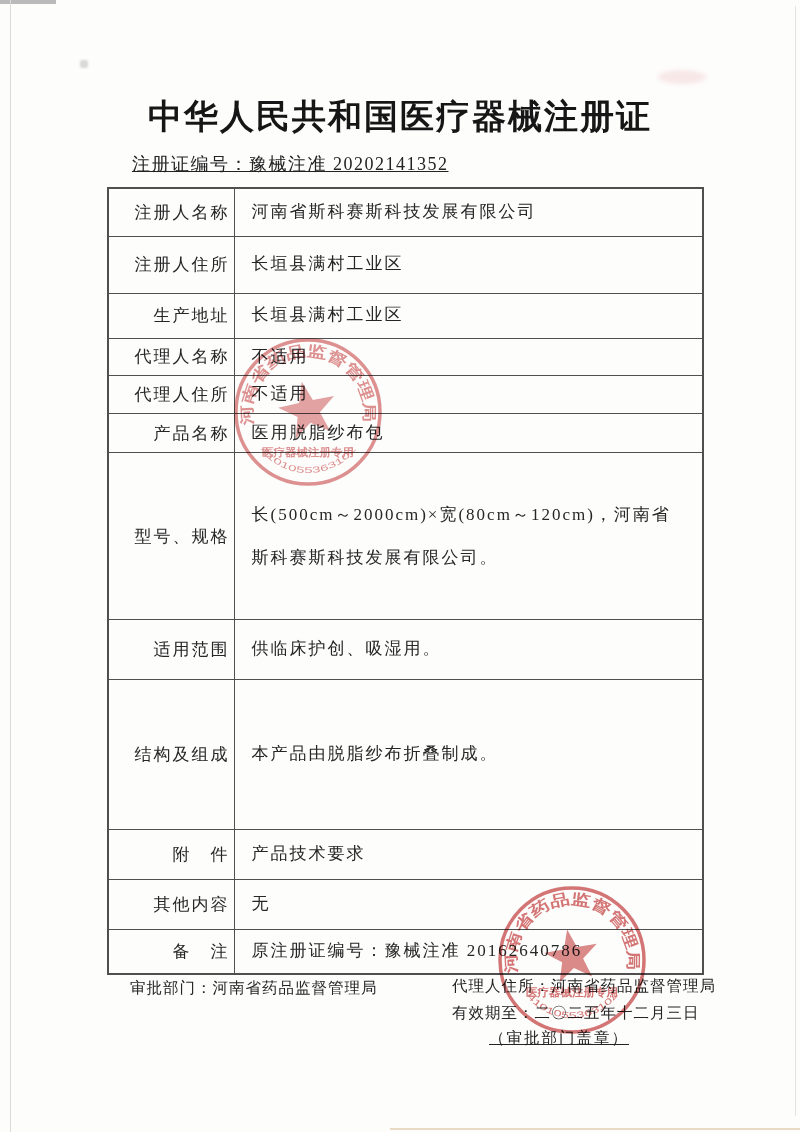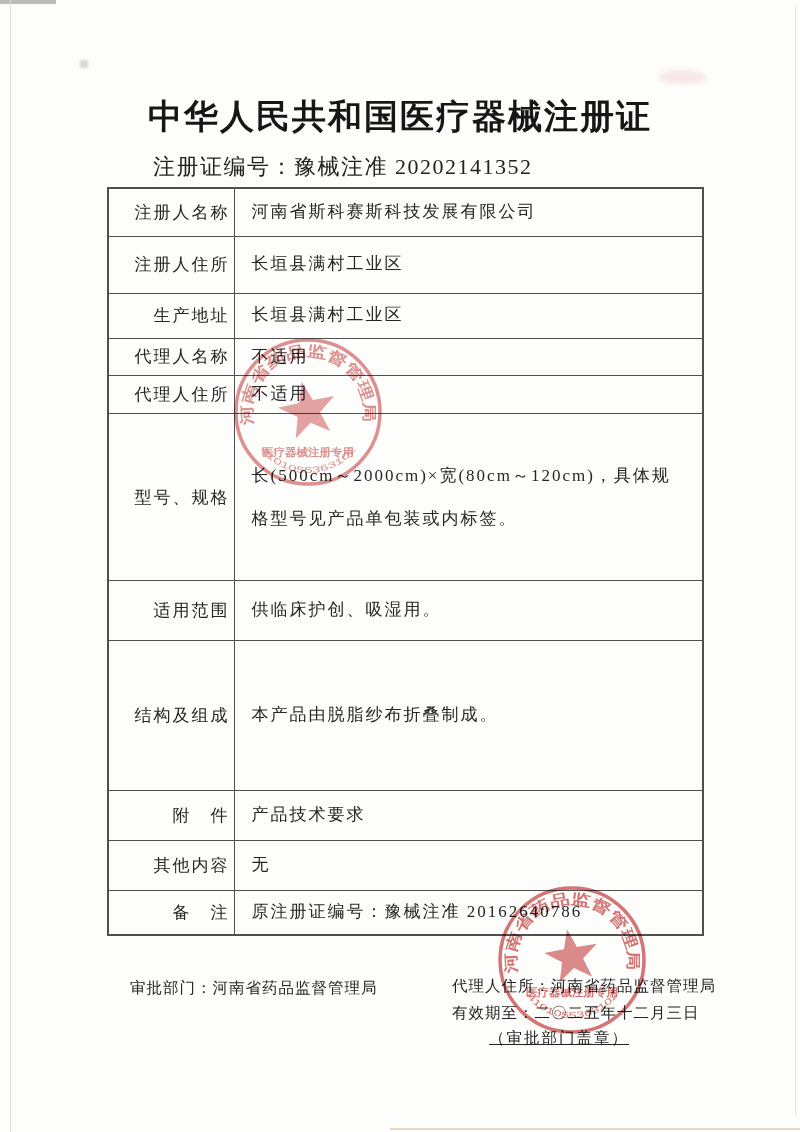--- a/index.html
+++ b/index.html
@@ -16,22 +16,22 @@
   .scan-bottom-line { position:absolute; left:390px; top:1128px; width:410px; height:2px; background:#e8dac5; }
   .scan-smudge-1 { position:absolute; left:658px; top:70px; width:48px; height:14px; background:rgba(228,160,160,.22); border-radius:50%; filter:blur(2px); }
   .scan-smudge-2 { position:absolute; left:80px; top:60px; width:8px; height:8px; background:rgba(150,150,150,.35); border-radius:2px; filter:blur(1px); }
 
   .cert-title {
     position:absolute; left:0; top:94px; width:100%;
     text-align:center; font-size:34px; font-weight:bold;
     letter-spacing:2px; color:#161616;font-family:Liberation Mono, monospace;
   }
   .reg-line {
-    position:absolute; left:153px; top:152px;
-    font-size:22px; letter-spacing:1.5px; color:#222;
+    position:absolute; left:132px; top:152px;
+    font-size:18px; letter-spacing:1.5px; color:#222;text-decoration:underline;
   }
 
   table.cert-table {
     position:absolute; left:107px; top:187px; width:597px;
     border-collapse:collapse; table-layout:fixed;
     border:2px solid var(--line);
   }
   table.cert-table td {
     border:1px solid var(--line);
     font-size:17px; letter-spacing:2px; color:#262626;
@@ -90,23 +90,27 @@
         <td class="val">长垣县满村工业区</td>
       </tr>
       <tr style="height:36px">
         <td class="lbl">代理人名称</td>
         <td class="val">不适用</td>
       </tr>
       <tr style="height:36px">
         <td class="lbl">代理人住所</td>
         <td class="val">不适用</td>
       </tr>
+      <tr style="height:39px">
+        <td class="lbl">产品名称</td>
+        <td class="val">医用脱脂纱布包</td>
+      </tr>
       <tr style="height:167px" class="tall">
         <td class="lbl">型号、规格</td>
-        <td class="val">长(500cm～2000cm)×宽(80cm～120cm)，具体规格型号见产品单包装或内标签。</td>
+        <td class="val">长(500cm～2000cm)×宽(80cm～120cm)，河南省斯科赛斯科技发展有限公司。</td>
       </tr>
       <tr style="height:60px">
         <td class="lbl">适用范围</td>
         <td class="val">供临床护创、吸湿用。</td>
       </tr>
       <tr style="height:150px">
         <td class="lbl">结构及组成</td>
         <td class="val">本产品由脱脂纱布折叠制成。</td>
       </tr>
       <tr style="height:50px">

